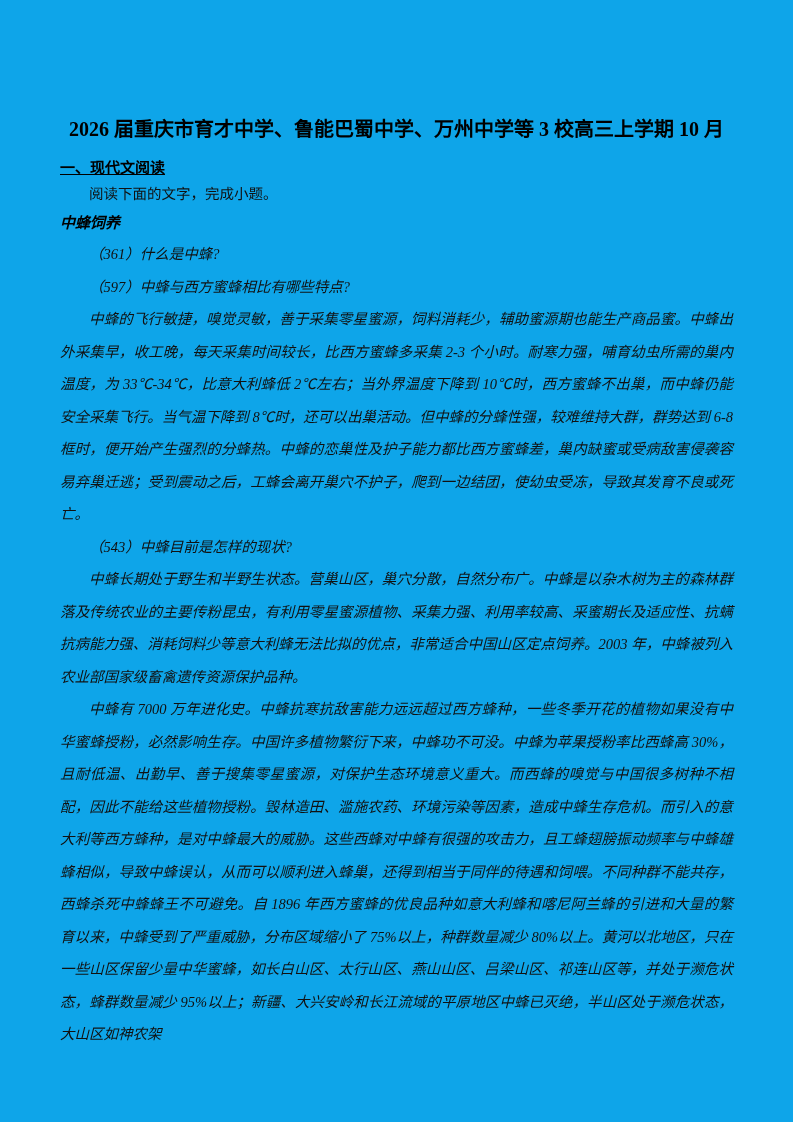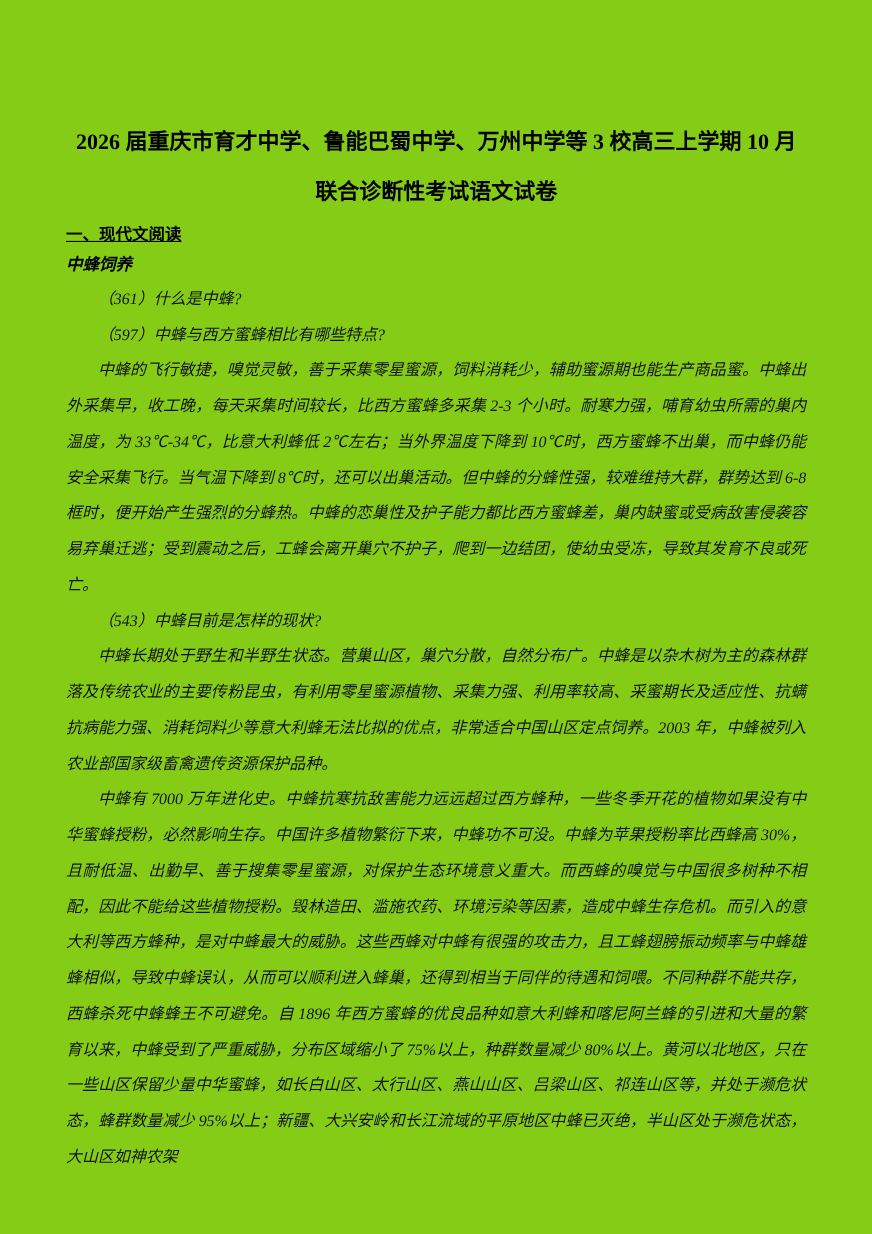--- a/index.html
+++ b/index.html
@@ -1,21 +1,21 @@
 <!DOCTYPE html>
 <html lang="zh-CN"><head>
 <meta charset="utf-8">
 <style>
   html, body { margin: 0; padding: 0; background: #ffffff; }
   .page {
     position: relative;
     width: 793px;
     height: 1122px;
     margin: 0 auto;
-    background: #84cc16;
+    background: #0ea5e9;
     color: #111111;
     box-sizing: border-box;
     padding: 106px 60px 0 60px;
     overflow: hidden;
     font-family: "Liberation Serif", serif;
   }
   .doc-title {
     margin: 0;
     font-size: 20px;
     font-weight: bold;
@@ -60,25 +60,25 @@
     text-indent: 2em;
   }
 </style>
 </head>
 <body>
 
 <div class="page">
 
   <h1 class="doc-title">
     <span>2026 届重庆市育才中学、鲁能巴蜀中学、万州中学等 3 校高三上学期 10 月</span><br>
-    <span>联合诊断性考试语文试卷</span>
   </h1>
 
   <h2 class="section-heading">一、现代文阅读</h2>
 
+  <p class="instruction">阅读下面的文字，完成小题。</p>
 
   <h3 class="article-title">中蜂饲养</h3>
 
   <div class="body-text">
     <p>（361）什么是中蜂?</p>
     <p>（597）中蜂与西方蜜蜂相比有哪些特点?</p>
     <p>中蜂的飞行敏捷，嗅觉灵敏，善于采集零星蜜源，饲料消耗少，辅助蜜源期也能生产商品蜜。中蜂出外采集早，收工晚，每天采集时间较长，比西方蜜蜂多采集 2-3 个小时。耐寒力强，哺育幼虫所需的巢内温度，为 33℃-34℃，比意大利蜂低 2℃左右；当外界温度下降到 10℃时，西方蜜蜂不出巢，而中蜂仍能安全采集飞行。当气温下降到 8℃时，还可以出巢活动。但中蜂的分蜂性强，较难维持大群，群势达到 6-8 框时，便开始产生强烈的分蜂热。中蜂的恋巢性及护子能力都比西方蜜蜂差，巢内缺蜜或受病敌害侵袭容易弃巢迁逃；受到震动之后，工蜂会离开巢穴不护子，爬到一边结团，使幼虫受冻，导致其发育不良或死亡。</p>
     <p>（543）中蜂目前是怎样的现状?</p>
     <p>中蜂长期处于野生和半野生状态。营巢山区，巢穴分散，自然分布广。中蜂是以杂木树为主的森林群落及传统农业的主要传粉昆虫，有利用零星蜜源植物、采集力强、利用率较高、采蜜期长及适应性、抗螨抗病能力强、消耗饲料少等意大利蜂无法比拟的优点，非常适合中国山区定点饲养。2003 年，中蜂被列入农业部国家级畜禽遗传资源保护品种。</p>
     <p>中蜂有 7000 万年进化史。中蜂抗寒抗敌害能力远远超过西方蜂种，一些冬季开花的植物如果没有中华蜜蜂授粉，必然影响生存。中国许多植物繁衍下来，中蜂功不可没。中蜂为苹果授粉率比西蜂高 30%，且耐低温、出勤早、善于搜集零星蜜源，对保护生态环境意义重大。而西蜂的嗅觉与中国很多树种不相配，因此不能给这些植物授粉。毁林造田、滥施农药、环境污染等因素，造成中蜂生存危机。而引入的意大利等西方蜂种，是对中蜂最大的威胁。这些西蜂对中蜂有很强的攻击力，且工蜂翅膀振动频率与中蜂雄蜂相似，导致中蜂误认，从而可以顺利进入蜂巢，还得到相当于同伴的待遇和饲喂。不同种群不能共存，西蜂杀死中蜂蜂王不可避免。自 1896 年西方蜜蜂的优良品种如意大利蜂和喀尼阿兰蜂的引进和大量的繁育以来，中蜂受到了严重威胁，分布区域缩小了 75%以上，种群数量减少 80%以上。黄河以北地区，只在一些山区保留少量中华蜜蜂，如长白山区、太行山区、燕山山区、吕梁山区、祁连山区等，并处于濒危状态，蜂群数量减少 95%以上；新疆、大兴安岭和长江流域的平原地区中蜂已灭绝，半山区处于濒危状态，大山区如神农架</p>

